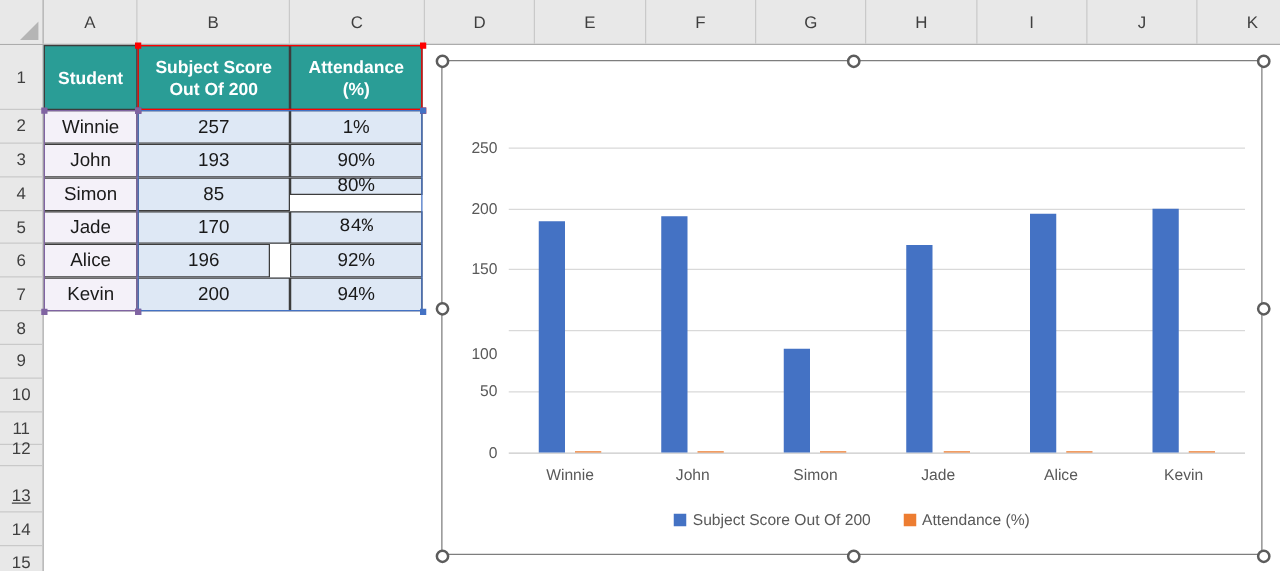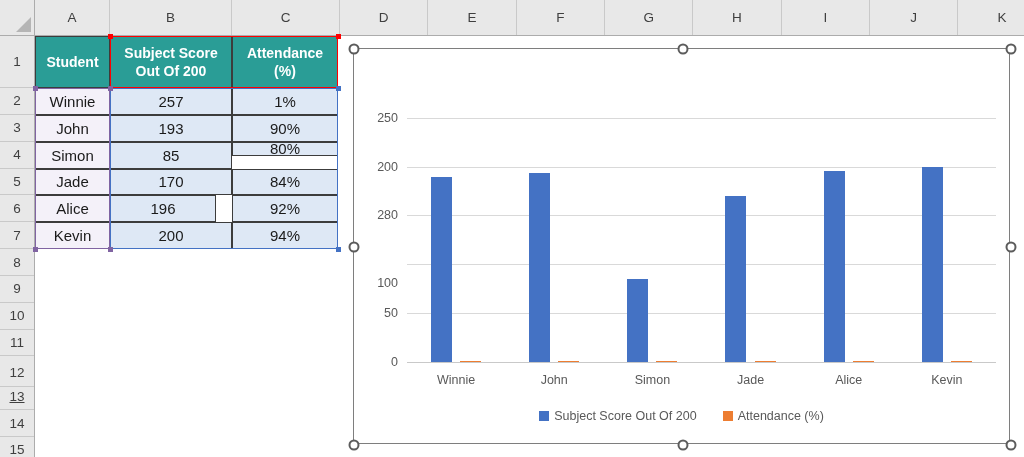--- a/index.html
+++ b/index.html
@@ -64,41 +64,41 @@
       <div class="rowhdr" style="top: 52px; height: 26.85px;">2</div>
       <div class="rowhdr" style="top: 78.85px; height: 26.85px;">3</div>
       <div class="rowhdr" style="top: 105.7px; height: 26.85px;">4</div>
       <div class="rowhdr" style="top: 132.55px; height: 26.85px;">5</div>
       <div class="rowhdr" style="top: 159.4px; height: 26.85px;">6</div>
       <div class="rowhdr" style="top: 186.25px; height: 26.85px;">7</div>
       <div class="rowhdr" style="top: 213.1px; height: 26.85px;">8</div>
       <div class="rowhdr" style="top: 239.95px; height: 26.85px;">9</div>
       <div class="rowhdr" style="top: 266.8px; height: 26.85px;">10</div>
       <div class="rowhdr" style="top: 293.65px; height: 26.85px;">11</div>
-      <div class="rowhdr" style="top: 324px; height: 26.85px;">12</div>
+      <div class="rowhdr" style="top: 310px; height: 26.85px;">12</div>
       <div class="rowhdr" style="top: 347.35px; height: 26.85px; text-decoration: underline;">13</div>
       <div class="rowhdr" style="top: 374.2px; height: 26.85px;">14</div>
       <div class="rowhdr" style="top: 401.05px; height: 26.85px;">15</div>
     </div>
   <div id="table-layer">
       <div class="cell hdr" style="left: 35px; width: 75px; top: 36px; height: 52px; background: rgb(42, 157, 150);">Student</div>
       <div class="cell hdr" style="left: 110px; width: 122px; top: 36px; height: 52px; background: rgb(42, 157, 150);">Subject Score Out Of 200</div>
       <div class="cell hdr" style="left: 232px; width: 106px; top: 36px; height: 52px; background: rgb(42, 157, 150);">Attendance (%)</div>
       <div class="cell" style="left: 35px; width: 75px; top: 88px; height: 26.85px; background: rgb(244, 241, 249);">Winnie</div>
       <div class="cell" style="left: 110px; width: 122px; top: 88px; height: 26.85px; background: rgb(222, 232, 245);">257</div>
       <div class="cell" style="left: 232px; width: 106px; top: 88px; height: 26.85px; background: rgb(222, 232, 245);">1%</div>
       <div class="cell" style="left: 35px; width: 75px; top: 114.85px; height: 26.85px; background: rgb(244, 241, 249);">John</div>
       <div class="cell" style="left: 110px; width: 122px; top: 114.85px; height: 26.85px; background: rgb(222, 232, 245);">193</div>
       <div class="cell" style="left: 232px; width: 106px; top: 114.85px; height: 26.85px; background: rgb(222, 232, 245);">90%</div>
       <div class="cell" style="left: 35px; width: 75px; top: 141.7px; height: 26.85px; background: rgb(244, 241, 249);">Simon</div>
       <div class="cell" style="left: 110px; width: 122px; top: 141.7px; height: 26.85px; background: rgb(222, 232, 245);">85</div>
       <div class="cell" style="left: 232px; width: 106px; top: 141.7px; height: 14px; background: rgb(222, 232, 245);">80%</div>
       <div class="cell" style="left: 35px; width: 75px; top: 168.55px; height: 26.85px; background: rgb(244, 241, 249);">Jade</div>
       <div class="cell" style="left: 110px; width: 122px; top: 168.55px; height: 26.85px; background: rgb(222, 232, 245);">170</div>
-      <div class="cell" style="left: 232px; width: 106px; top: 168.55px; height: 26.85px; background: rgb(222, 232, 245);">84%</div>
+      <div class="cell" style="left: 232px; width: 106px; top: 168.55px; height: 26.85px; background: rgb(222, 232, 245); font-family: Liberation Mono, monospace;">84%</div>
       <div class="cell" style="left: 35px; width: 75px; top: 195.4px; height: 26.85px; background: rgb(244, 241, 249);">Alice</div>
       <div class="cell" style="left: 110px; width: 106px; top: 195.4px; height: 26.85px; background: rgb(222, 232, 245);">196</div>
       <div class="cell" style="left: 232px; width: 106px; top: 195.4px; height: 26.85px; background: rgb(222, 232, 245);">92%</div>
       <div class="cell" style="left: 35px; width: 75px; top: 222.25px; height: 26.85px; background: rgb(244, 241, 249);">Kevin</div>
       <div class="cell" style="left: 110px; width: 122px; top: 222.25px; height: 26.85px; background: rgb(222, 232, 245);">200</div>
       <div class="cell" style="left: 232px; width: 106px; top: 222.25px; height: 26.85px; background: rgb(222, 232, 245);">94%</div>
     </div>
   <div id="sel-layer">
       <div class="selrect" style="left: 110px; top: 36px; width: 228px; height: 52px; border: 1.5px solid rgb(255, 0, 0);">
         <div class="dot" style="background: rgb(255, 0, 0); left: -3px; top: -3px;"></div>
@@ -121,21 +121,21 @@
     </div>
   <div id="chart" style="left: 353px; top: 48px; width: 657px; height: 396px;">
     <div id="plot">
         <div class="gridline base" style="left: 53px; width: 589px; top: 312.8px;"></div>
         <div class="ylabel" style="left: 0px; width: 44px; top: 312.8px;">0</div>
         <div class="gridline" style="left: 53px; width: 589px; top: 264px;"></div>
         <div class="ylabel" style="left: 0px; width: 44px; top: 264px;">50</div>
         <div class="gridline" style="left: 53px; width: 589px; top: 215.2px;"></div>
         <div class="ylabel" style="left: 0px; width: 44px; top: 215.2px; margin-top: 19px;">100</div>
         <div class="gridline" style="left: 53px; width: 589px; top: 166.4px;"></div>
-        <div class="ylabel" style="left: 0px; width: 44px; top: 166.4px;">280</div>
+        <div class="ylabel" style="left: 0px; width: 44px; top: 166.4px;">150</div>
         <div class="gridline" style="left: 53px; width: 589px; top: 117.6px;"></div>
         <div class="ylabel" style="left: 0px; width: 44px; top: 117.6px;">200</div>
         <div class="gridline" style="left: 53px; width: 589px; top: 68.8px;"></div>
         <div class="ylabel" style="left: 0px; width: 44px; top: 68.8px;">250</div>
         <div class="bar" style="width: 21px; left: 76.9833px; top: 128.336px; height: 184.464px; background: rgb(68, 114, 196);"></div>
         <div class="bar" style="width: 21px; left: 106.083px; top: 311.951px; height: 0.84912px; background: rgb(237, 125, 49);"></div>
         <div class="xlabel" style="left: 53px; width: 98.1667px; top: 324px;">Winnie</div>
         <div class="bar" style="width: 21px; left: 175.15px; top: 124.432px; height: 188.368px; background: rgb(68, 114, 196);"></div>
         <div class="bar" style="width: 21px; left: 204.25px; top: 311.922px; height: 0.8784px; background: rgb(237, 125, 49);"></div>
         <div class="xlabel" style="left: 151.167px; width: 98.1667px; top: 324px;">John</div>

